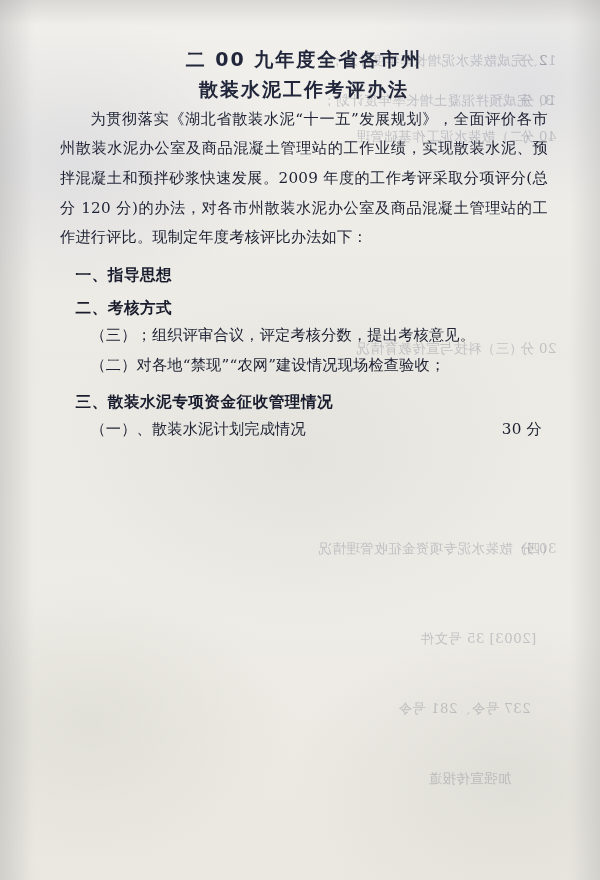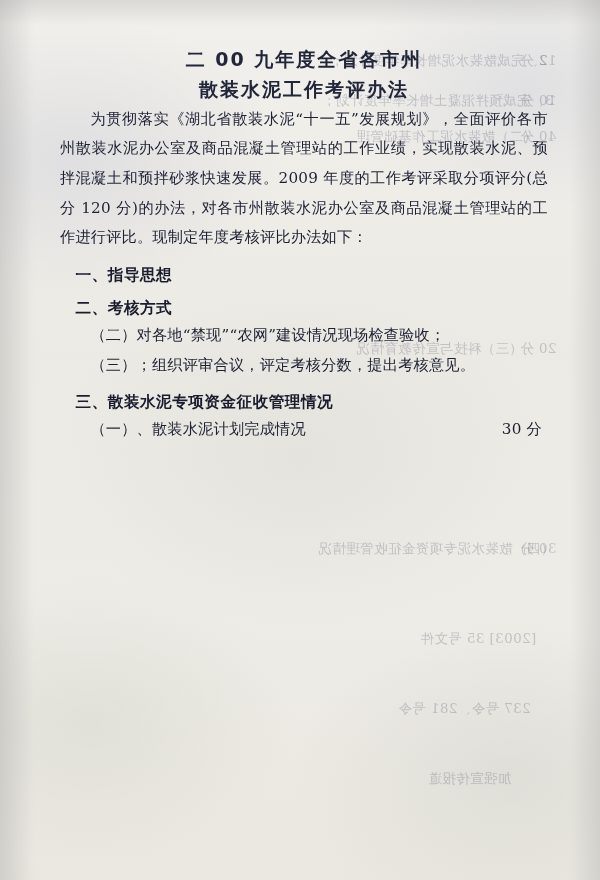--- a/index.html
+++ b/index.html
@@ -155,22 +155,22 @@
     <div class="doc-title">
       <span>二 00 九年度全省各市州</span>
       <span class="l2">散装水泥工作考评办法</span>
     </div>
 
     <p class="body first-para">为贯彻落实《湖北省散装水泥“十一五”发展规划》，全面评价各市州散装水泥办公室及商品混凝土管理站的工作业绩，实现散装水泥、预拌混凝土和预拌砂浆快速发展。2009 年度的工作考评采取分项评分(总分 120 分)的办法，对各市州散装水泥办公室及商品混凝土管理站的工作进行评比。现制定年度考核评比办法如下：</p>
 
     <h2 class="section">一、指导思想</h2>
 
     <h2 class="section">二、考核方式</h2>
+    <p class="body indent2 para-gap">（三）；组织评审合议，评定考核分数，提出考核意见。</p>
     <p class="body indent2 para-gap">（二）对各地“禁现”“农网”建设情况现场检查验收；</p>
-    <p class="body indent2 para-gap">（三）；组织评审合议，评定考核分数，提出考核意见。</p>
 
     <h2 class="section">三、散装水泥专项资金征收管理情况</h2>
 
     <p class="body row para-gap">
       <span class="label">（一）、散装水泥计划完成情况</span>
       <span class="spacer"></span>
       <span class="score">30 分</span>
     </p>
 
 

